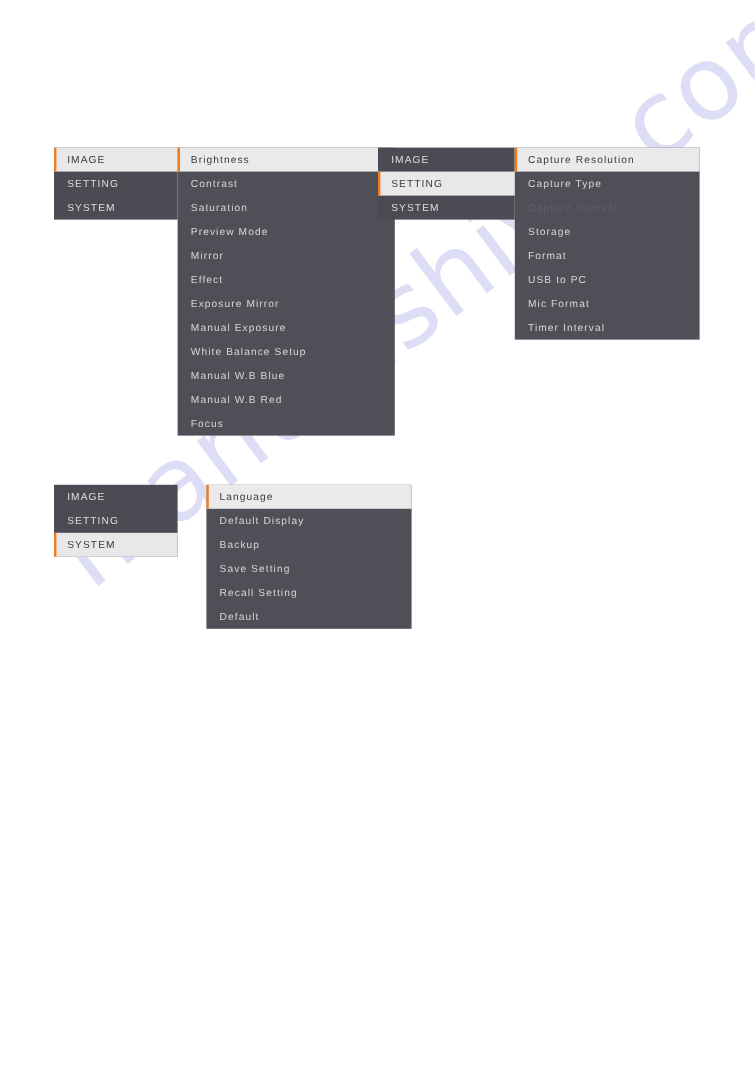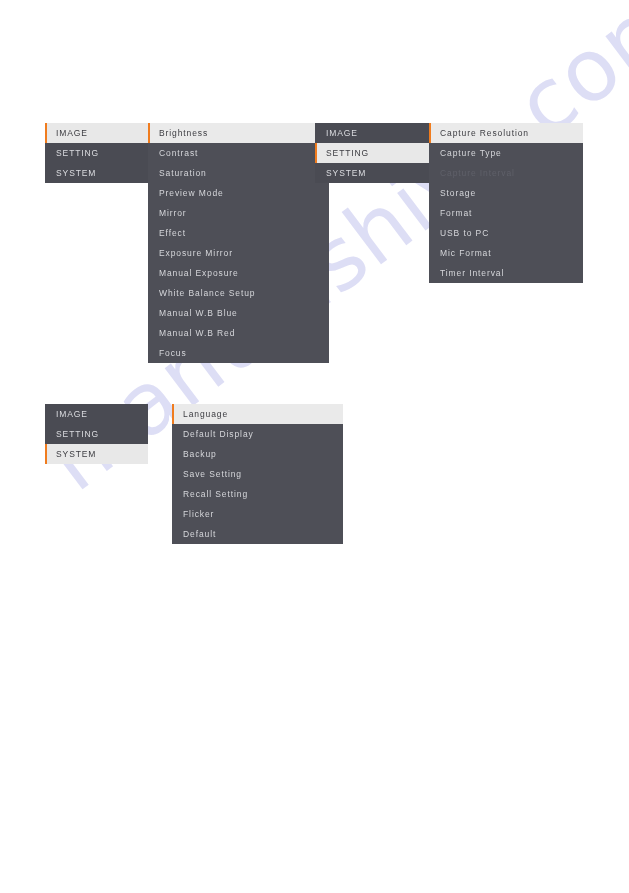--- a/index.html
+++ b/index.html
@@ -176,17 +176,16 @@
         <div class="row">IMAGE</div>
         <div class="row">SETTING</div>
         <div class="row sel">SYSTEM</div>
       </div>
       <div class="osd-right">
         <div class="row sel">Language</div>
         <div class="row">Default Display</div>
         <div class="row">Backup</div>
         <div class="row">Save Setting</div>
         <div class="row">Recall Setting</div>
-        <div class="row">Flicker</div>
         <div class="row">Default</div>
       </div>
     </div>
   </div>
 
 </body></html>

